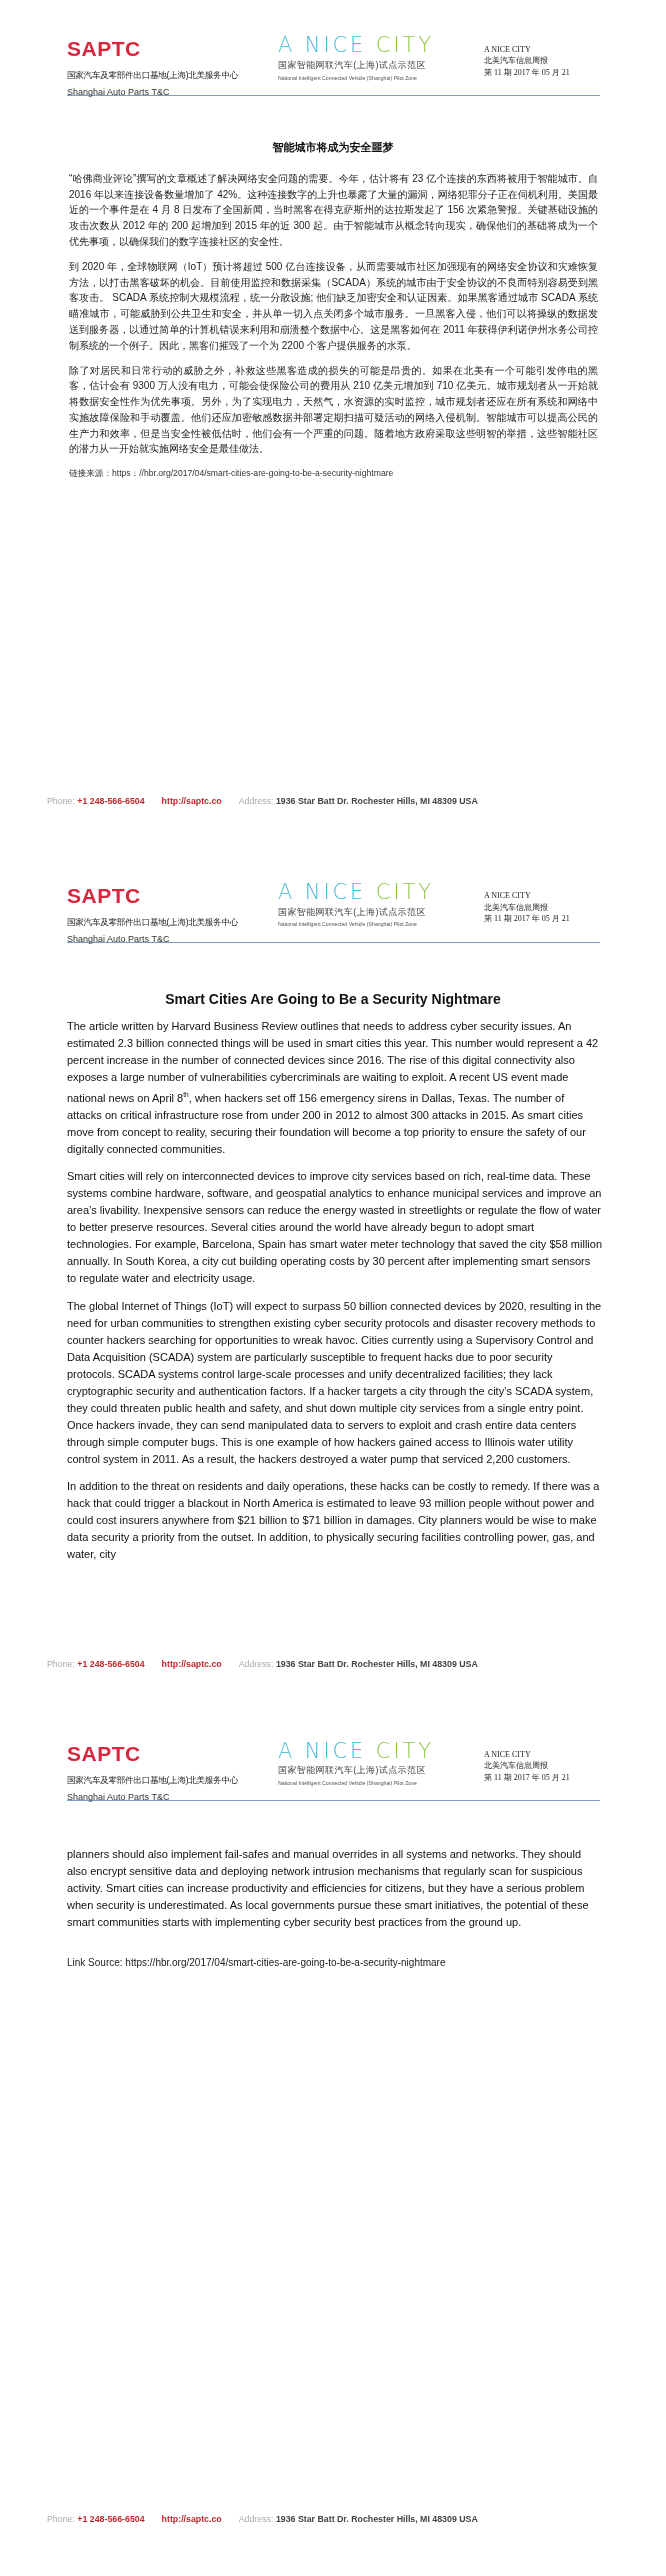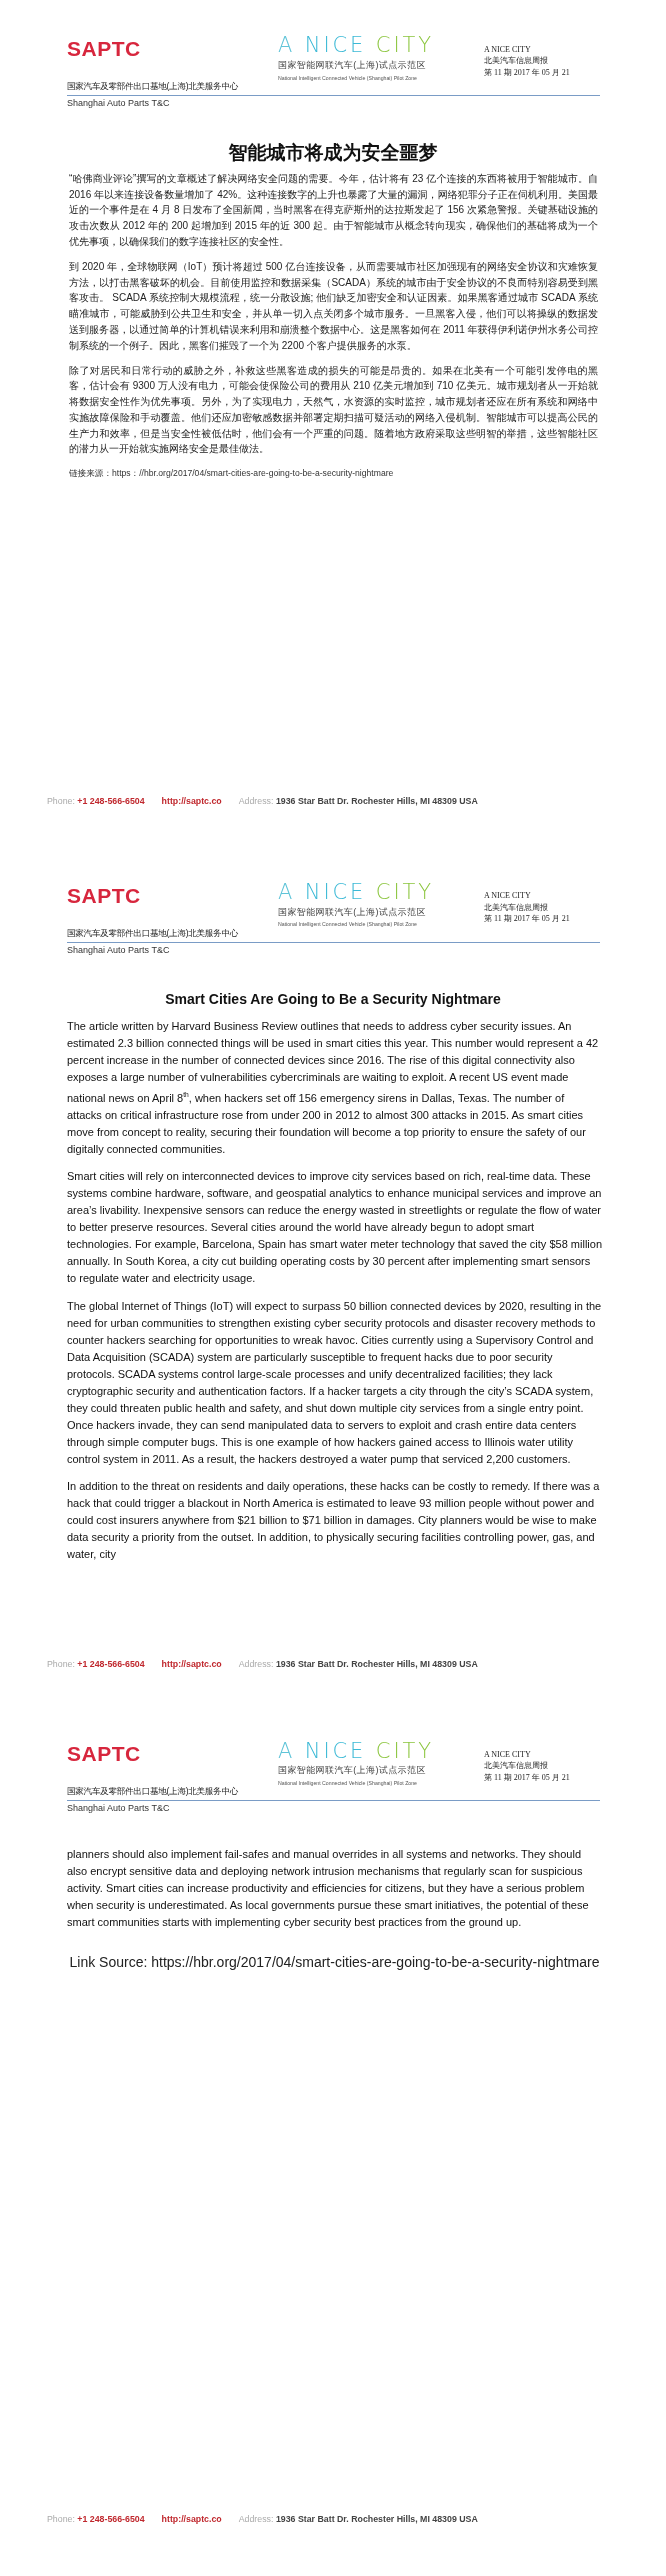--- a/index.html
+++ b/index.html
@@ -1,39 +1,39 @@
 <!DOCTYPE html>
 <html style="font-size:15px"><head>
 <meta charset="utf-8">
 <style>
   html, body { margin: 0; padding: 0; background: #ffffff; }
   body { width: 666px; height: 2576px; position: relative; overflow: hidden; font-family: "Liberation Sans", "DejaVu Sans", sans-serif; color: #111; }
   .page { position: absolute; left: 0; width: 618px; }
   .header { position: absolute; left: 67px; width: 533px; height: 57px; border-bottom: 1.4px solid #7a9cc6; }
   .saptc { position: absolute; left: 0; top: 0; width: 200px; }
   .saptc-logo { font-family: "Liberation Sans", sans-serif; font-weight: bold; font-size: 21px; color: #d7263d; letter-spacing: 0.5px; line-height: 21px; }
-  .saptc-cn { font-size: 8.6px; color: #222; margin-top: 22px; white-space: nowrap; letter-spacing: -0.3px; }
+  .saptc-cn { font-size: 8.6px; color: #222; margin-top: 11px; white-space: nowrap; letter-spacing: -0.3px; }
   .saptc-en { font-size: 9px; color: #333; margin-top: 5px; }
   .nice { position: absolute; left: 211px; top: -3.8px; width: 200px; }
   .nice-logo { font-family: "DejaVu Sans", sans-serif; font-size: 21px; letter-spacing: 2.9px; line-height: 23px; font-weight: 200; white-space: nowrap; }
   .nice-logo .a { color: #5fc4d8; }
   .nice-logo .n { color: #3bb9d6; }
   .nice-logo .c { color: #8cc63f; }
   .nice-cn { font-size: 9px; color: #444; margin-top: 1.9px; white-space: nowrap; letter-spacing: 0.4px; }
   .nice-en { font-size: 5.2px; color: #555; margin-top: 2.9px; white-space: nowrap; }
   .issue { position: absolute; left: 417px; top: 5.7px; width: 118px; font-family: "Liberation Serif", "DejaVu Serif", serif; font-size: 8px; color: #222; line-height: 11.4px; white-space: nowrap; }
   .title { position: absolute; left: 0; width: 666px; text-align: center; font-weight: bold; }
-  .title.cn { font-size: 19px; }
+  .title.cn { font-size: 11px; }
   .title.en { font-size: 14px; }
   .body-cn { position: absolute; left: 69px; width: 529px; font-size: 10px; line-height: 15.7px; color: #222; text-align: justify; }
   .body-en { position: absolute; left: 67px; width: 535px; font-size: 11px; line-height: 17px; color: #111; }
   .body-cn p { margin: 0 0 9.5px 0; }
   .body-en p { margin: 0 0 10.5px 0; }
   .link-src-cn { font-size: 8.6px; color: #333; margin-top: 3.8px; }
-  .link-src-en { font-size: 14px; color: #222; margin-top: 23px; text-align: center; }
+  .link-src-en { font-size: 10px; color: #222; margin-top: 23px; }
   .footer { position: absolute; left: 47px; width: 571px; font-size: 8.8px; white-space: nowrap; }
   .footer .label { color: #aaaaaa; }
   .footer .red { color: #c0282e; font-weight: bold; }
   .footer .addr { color: #444; font-weight: bold; }
   .gap { display: inline-block; width: 17px; }
   sup { font-size: 6.7px; }
 </style>
 </head>
 <body>
 

